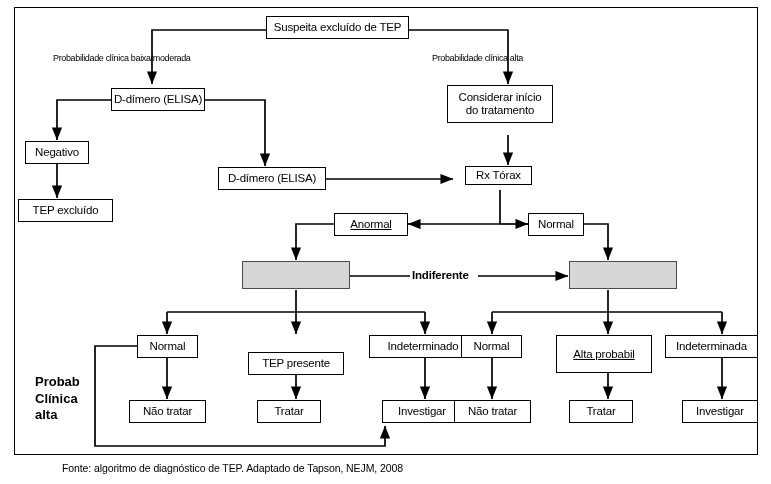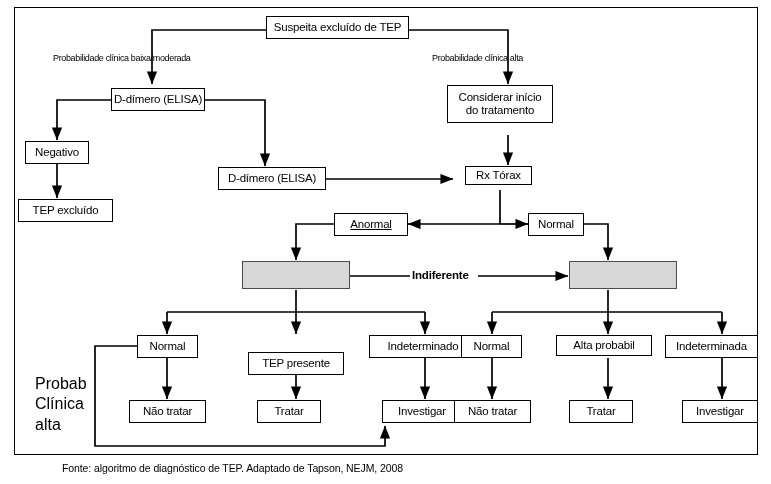--- a/index.html
+++ b/index.html
@@ -6,21 +6,21 @@
   body{width:771px;height:484px;font-family:"Liberation Sans",sans-serif;color:#000;}
   #stage{position:relative;width:771px;height:484px;overflow:hidden;background:#fff;}
   #frame{position:absolute;left:14px;top:7px;width:744px;height:448px;border:1px solid #000;box-sizing:border-box;}
   svg#wires{position:absolute;left:0;top:0;width:771px;height:484px;}
   .node{position:absolute;box-sizing:border-box;border:1.6px solid #000;background:#fff;
         display:flex;align-items:center;justify-content:center;text-align:center;
         font-size:11.5px;line-height:1.12;letter-spacing:-0.2px;white-space:pre-line;}
   .node.gray{background:#d7d7d7;border:1.8px solid #4c4c4c;}
   .freetext{position:absolute;font-size:9px;letter-spacing:-0.35px;white-space:nowrap;}
   .label-indiferente{position:absolute;font-size:11.5px;font-weight:bold;letter-spacing:-0.2px;}
-  .probab{position:absolute;font-size:16px;font-weight:normal;line-height:1.28;}
+  .probab{position:absolute;font-size:13px;font-weight:bold;line-height:1.28;}
   #footer{position:absolute;left:14px;top:462px;font-size:10.5px;letter-spacing:-0.1px;padding-left:48px;}
 </style>
 </head>
 <body>
 
 <div id="stage">
 
   <div id="frame"></div>
 
   <svg id="wires" viewBox="0 0 771 484">
@@ -108,21 +108,21 @@
 
   <div class="node" style="left:137px;top:335px;width:61px;height:23px;">Normal</div>
   <div class="node" style="left:248px;top:352px;width:96px;height:23px;">TEP presente</div>
   <div class="node" style="left:369px;top:335px;width:108px;height:23px;">Indeterminado</div>
 
   <div class="node" style="left:129px;top:400px;width:77px;height:23px;">Não tratar</div>
   <div class="node" style="left:257px;top:400px;width:64px;height:23px;">Tratar</div>
   <div class="node" style="left:382px;top:400px;width:80px;height:23px;">Investigar</div>
 
   <div class="node" style="left:461px;top:335px;width:61px;height:23px;">Normal</div>
-  <div class="node" style="left:556px;top:335px;width:96px;height:21px;">Alta probabil</div>
+  <div class="node" style="left:556px;top:335px;width:96px;height:38px;text-decoration:underline;">Alta probabil</div>
   <div class="node" style="left:665px;top:335px;width:103px;height:23px;max-width:93px;">Indeterminada</div>
 
   <div class="node" style="left:454px;top:400px;width:77px;height:23px;">Não tratar</div>
   <div class="node" style="left:569px;top:400px;width:64px;height:23px;">Tratar</div>
   <div class="node" style="left:682px;top:400px;width:80px;height:23px;max-width:76px;">Investigar</div>
 
   <div class="probab" style="left:35px;top:374px;white-space:pre-line;">Probab
 Clínica
 alta</div>
 

